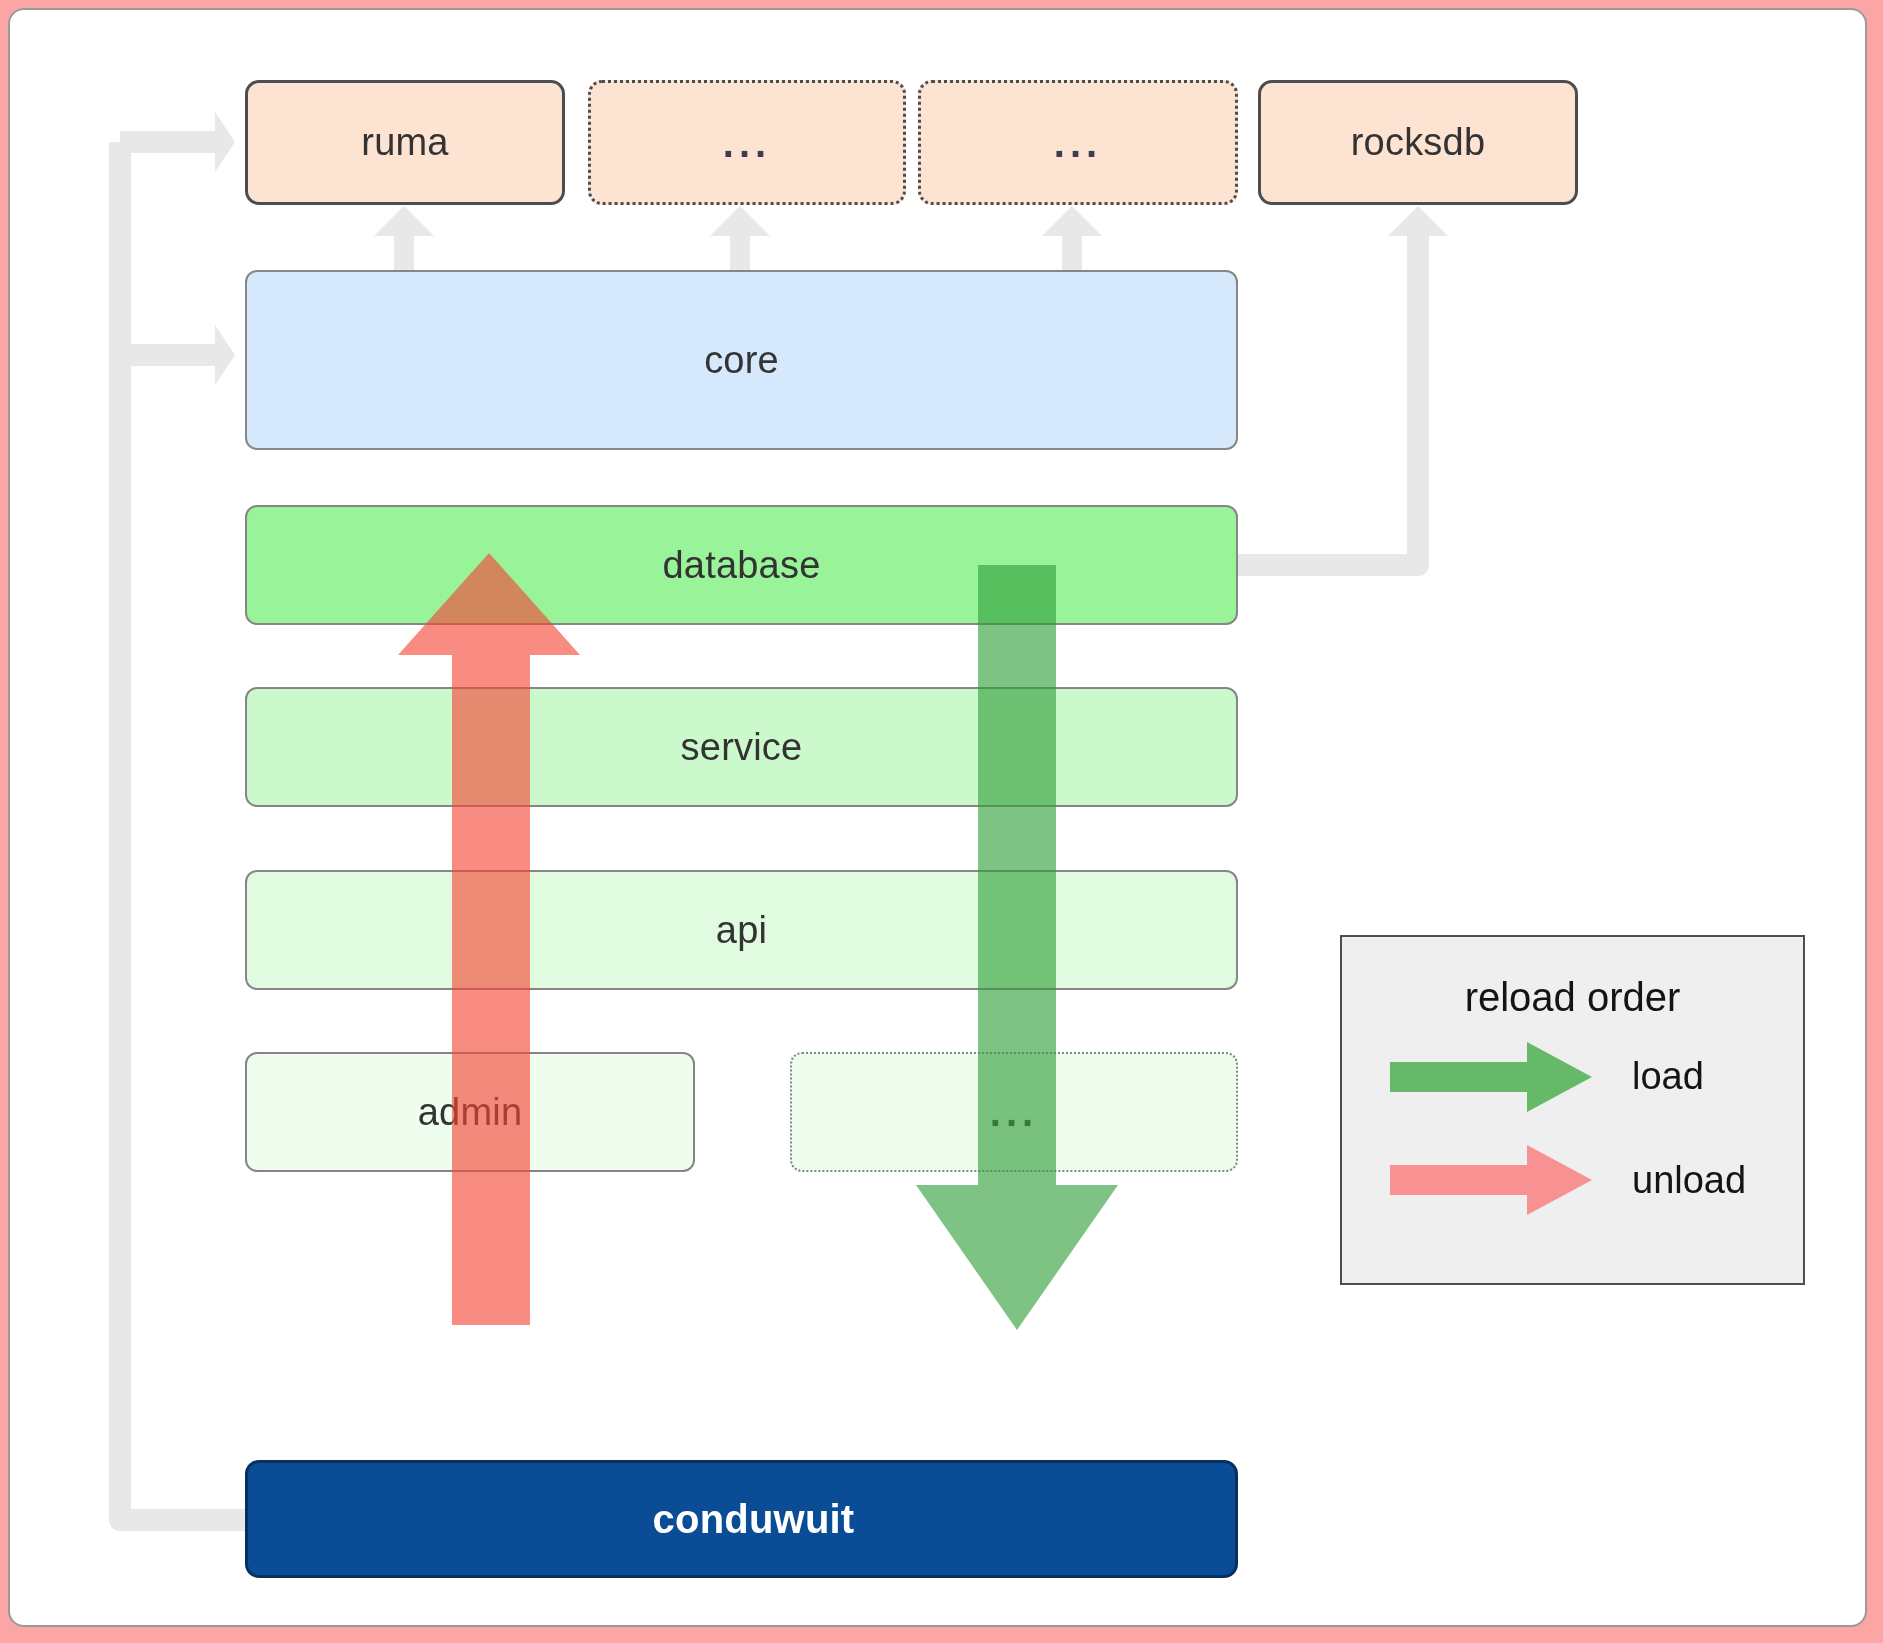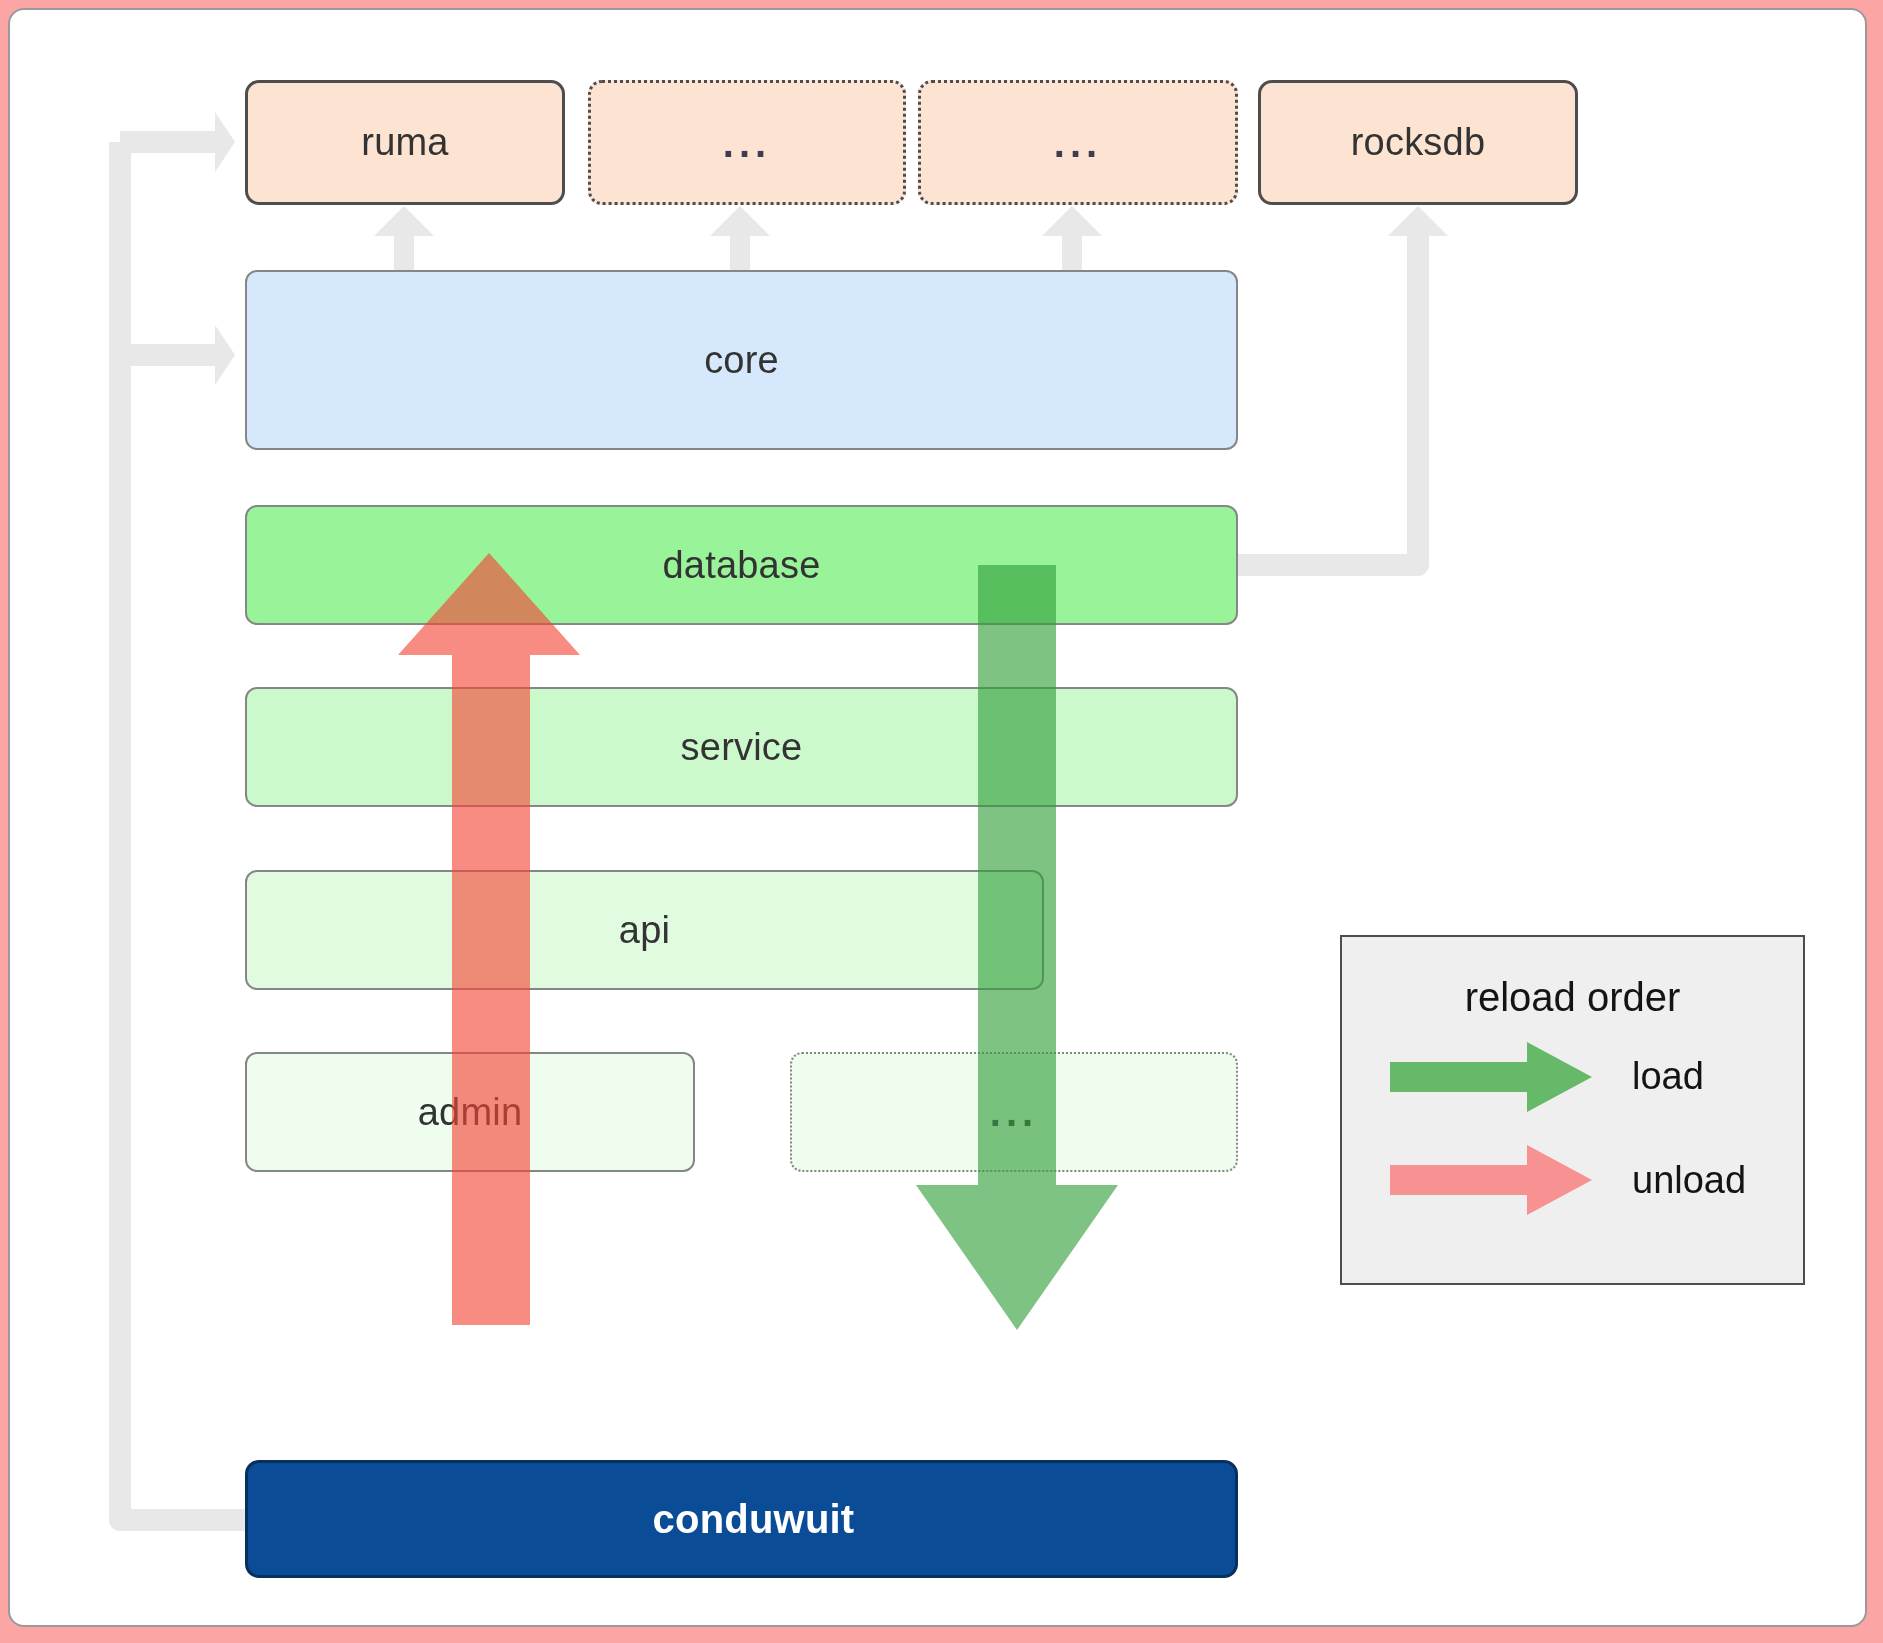--- a/index.html
+++ b/index.html
@@ -152,21 +152,21 @@
   </div>
 
   <div class="node layer database-box" style="left:245px; top:505px; width:993px; height:120px;">
     <span>database</span>
   </div>
 
   <div class="node layer service-box" style="left:245px; top:687px; width:993px; height:120px;">
     <span>service</span>
   </div>
 
-  <div class="node layer api-box" style="left:245px; top:870px; width:799px; height:120px;">
+  <div class="node layer api-box" style="left:245px; top:870px; width:993px; height:120px;">
     <span>api</span>
   </div>
 
   <div class="node layer admin-box" style="left:245px; top:1052px; width:450px; height:120px;">
     <span>admin</span>
   </div>
 
   <div class="node ellipsis-box" style="left:790px; top:1052px; width:448px; height:120px;">
     <span class="ell">...</span>
   </div>

